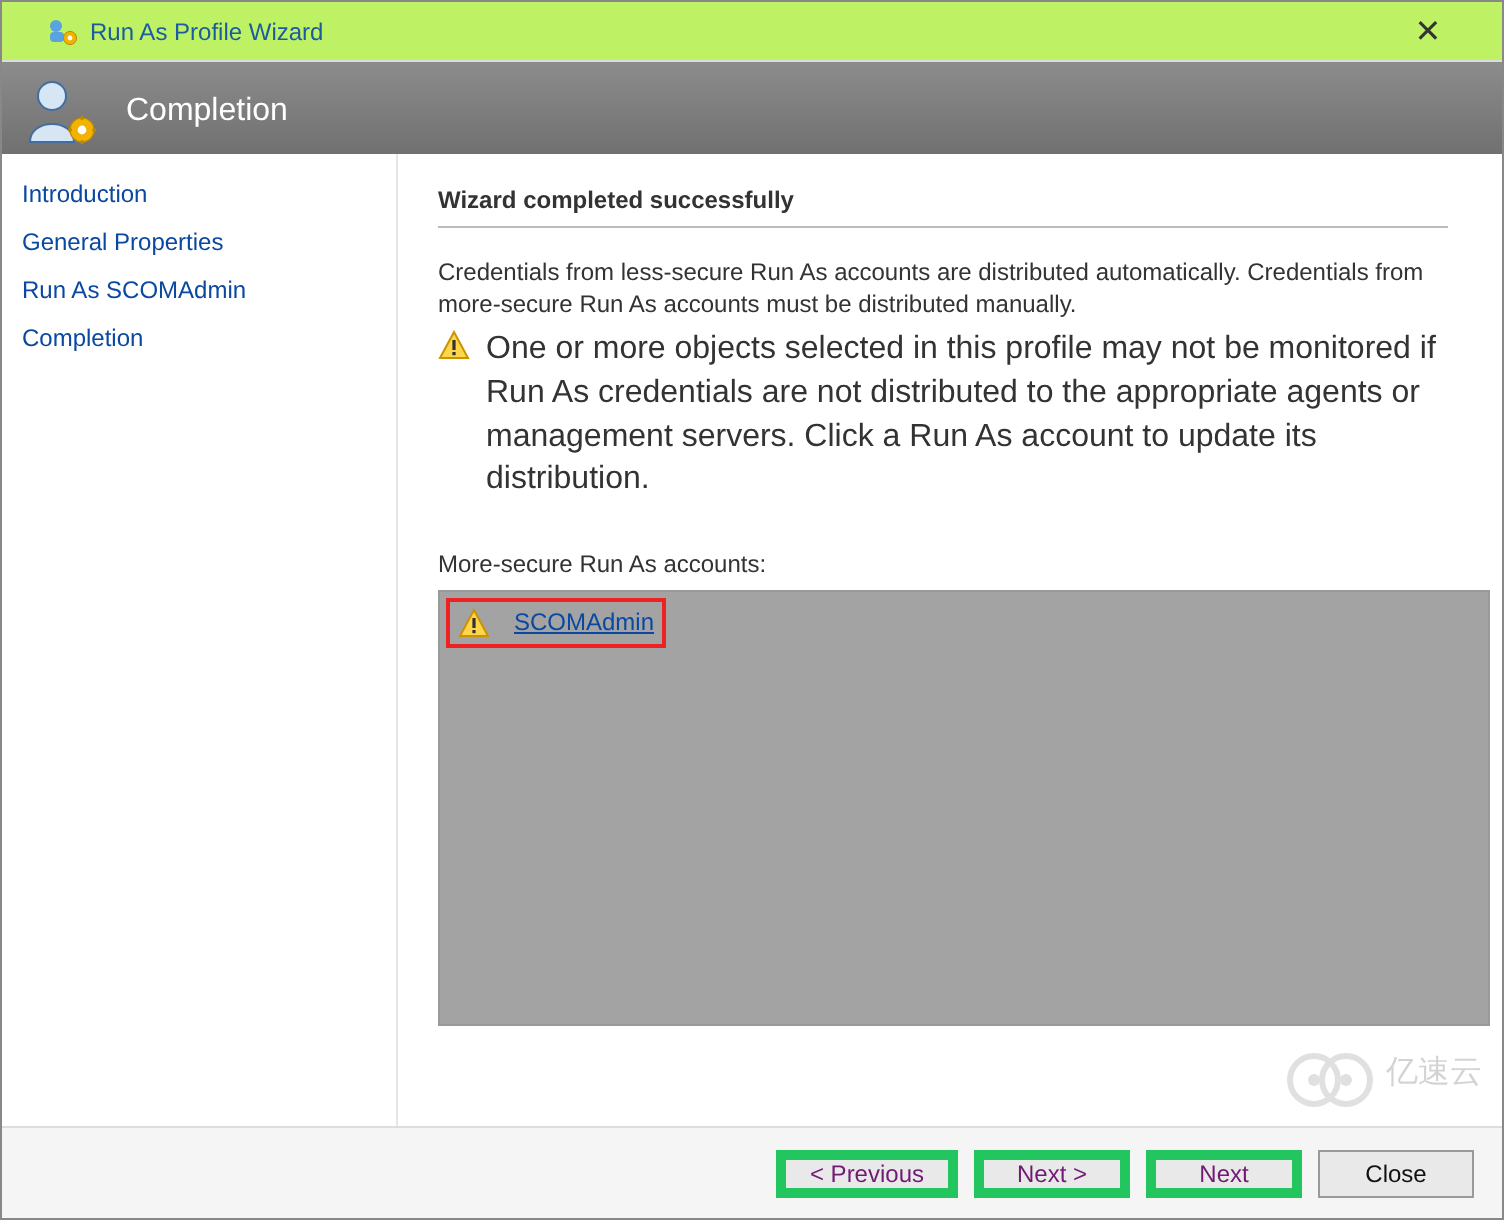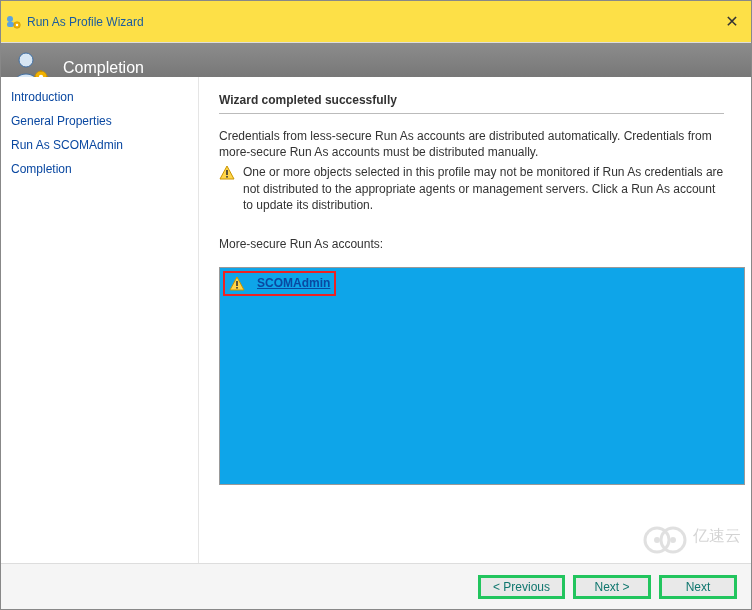--- a/index.html
+++ b/index.html
@@ -7,25 +7,25 @@
       font-family: "Segoe UI", Tahoma, sans-serif;
       font-size: 12px;
       background: #fff;
       width: 752px;
       height: 610px;
       border: 1px solid #888;
       position: relative;
       overflow: hidden;
     }
     .title-bar {
-      height: 42px;
-      display: flex;
-      align-items: center;
-      padding: 0 4px;
-      background: #fde047;
+      height: 30px;
+      display: flex;
+      align-items: center;
+      padding: 0 22px;
+      background: #bef264;
       color: #1b5c9e;
       font-size: 12px;
       border-bottom: 1px solid #ddd;
     }
     .title-bar .app-icon { width:16px; height:16px; margin-right:6px; display:inline-block; position:relative; }
     .title-bar .app-icon svg { width:16px; height:16px; }
     .title-bar .close-x {
       margin-left: auto;
       font-size: 16px;
       color: #333;
@@ -87,30 +87,29 @@
       margin-bottom: 4px;
       width: 505px;
     }
     .warning-row {
       display: flex;
       width: 505px;
       margin-bottom: 24px;
     }
     .warn-icon { width:16px; height:16px; margin-right:8px; flex-shrink:0; margin-top:1px; }
     .warn-icon svg { width:16px; height:16px; }
-    .warning-text { color:#333; font-size:12px; line-height:1.35; }
-    .accounts-label { font-size:12px; color:#333; margin-bottom:16px; }
+    .warning-text { color:#333; font-size:16px; line-height:1.35; }
+    .accounts-label { font-size:12px; color:#333; margin-bottom:6px; }
     .accounts-box {
       border: 1px solid #999;
       width: 526px;
       height: 218px;
-      background: #0ea5e9;
+      background: #a3a3a3;
       padding: 3px;
       position: relative;
-      font-weight: bold;
     }
     .account-item {
       display: inline-flex;
       align-items: center;
       padding: 2px 4px;
       border: 2px solid #e22;
       gap: 4px;
     }
     .account-link {
       color: #0a48a1;
@@ -127,22 +126,22 @@
       display: flex;
       align-items: center;
       justify-content: flex-end;
       padding: 0 14px;
       gap: 8px;
     }
     .btn {
       min-width: 78px;
       height: 24px;
       background: #e9e9e9;
-      border: 3px solid #22c55e;
-      color: #0f766e;
+      border: 5px solid #22c55e;
+      color: #701a75;
       font-size: 12px;
       cursor: default;
       padding: 0 12px;
     }
     .btn.enabled {
       color: #111;
       cursor: pointer;
       border: 1px solid #9a9a9a;
     }
     .watermark {
@@ -245,13 +244,14 @@
       <circle cx="30" cy="14" r="3" fill="#888"></circle>
     </svg>
   </span>
   <span>亿速云</span>
 </div>
 
 <div class="footer-bar">
   <button class="btn" disabled="">&lt; Previous</button>
   <button class="btn" disabled="">Next &gt;</button>
   <button class="btn" disabled="">Next</button>
+  <button class="btn enabled">Close</button>
 </div>
 
 </body></html>

